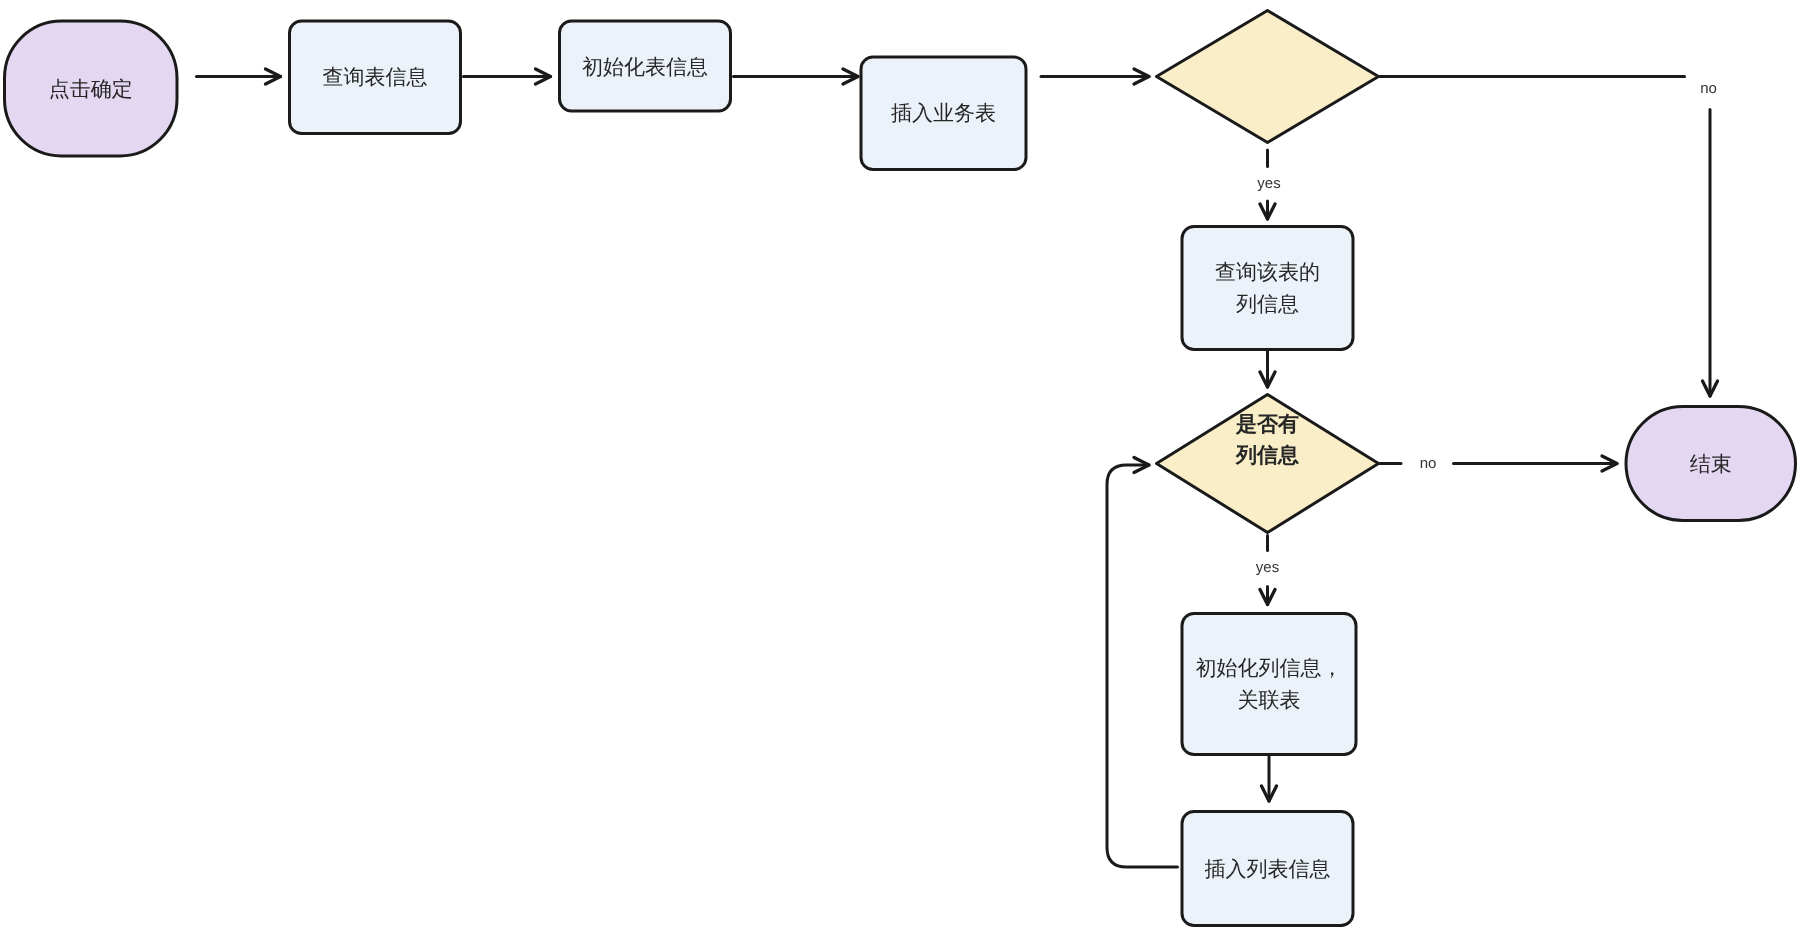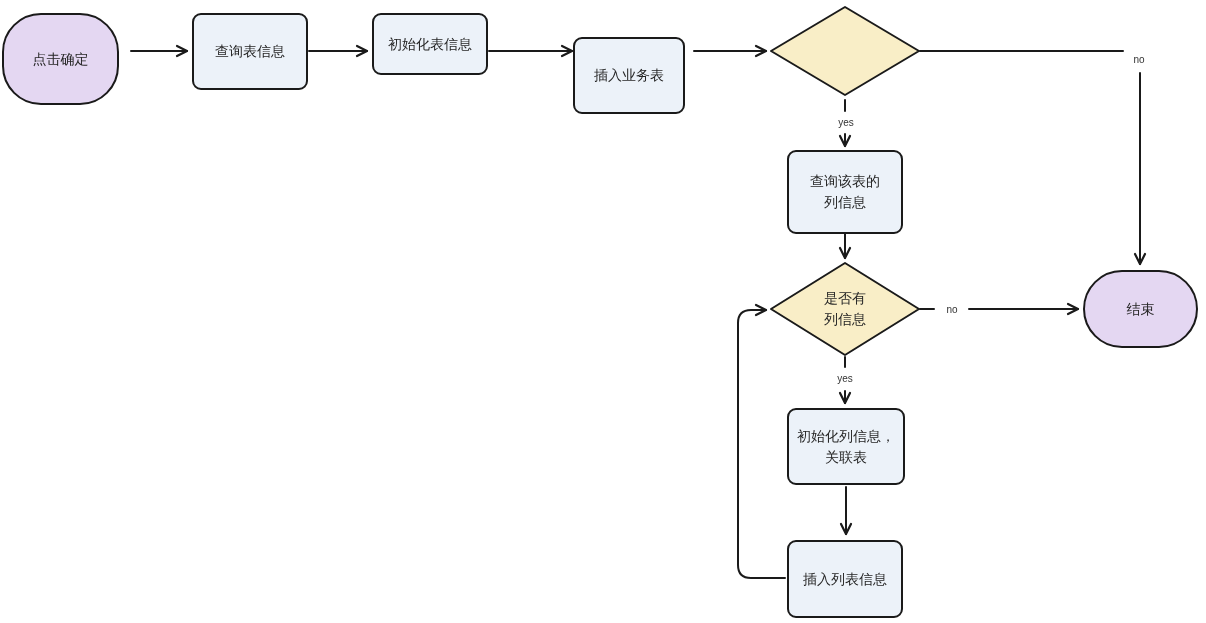--- a/index.html
+++ b/index.html
@@ -125,26 +125,26 @@
   <div class="node process" style="left:192px; top:13px; width:116px; height:77px;">查询表信息</div>
 
   <div class="node process" style="left:372px; top:13px; width:116px; height:62px;">初始化表信息</div>
 
   <div class="node process" style="left:573px; top:13px; width:112px; height:77px;margin-top:24px;">插入业务表</div>
 
 
   <div class="node process" style="left:787px; top:150px; width:116px; height:84px;">查询该表的
 列信息</div>
 
-  <div class="diamond-label" style="left:775px; top:273px; width:140px; height:72px;">是否有
+  <div class="diamond-label" style="left:775px; top:257px; width:140px; height:72px;font-weight:bold;">是否有
 列信息</div>
 
   <div class="node terminal" style="left:1083px; top:270px; width:115px; height:78px;text-align:center;">结束</div>
 
-  <div class="node process" style="left:787px; top:408px; width:118px; height:77px;">初始化列信息，
+  <div class="node process" style="left:787px; top:408px; width:118px; height:96px;">初始化列信息，
 关联表</div>
 
   <div class="node process" style="left:787px; top:540px; width:116px; height:78px;">插入列表信息</div>
 
   <div class="edge-label" style="left:846px; top:123px;">yes</div>
 
   <div class="edge-label" style="left:1139px; top:60px;">no</div>
 
   <div class="edge-label" style="left:952px; top:310px;">no</div>
 

